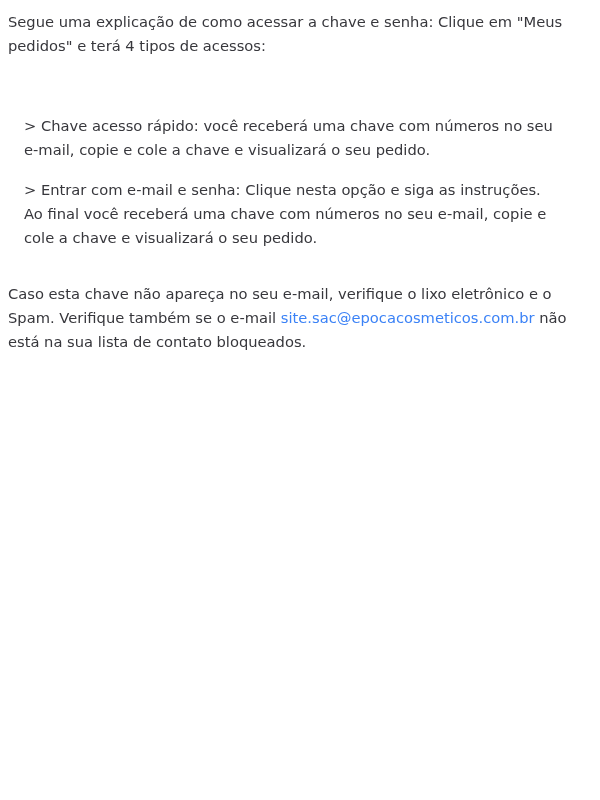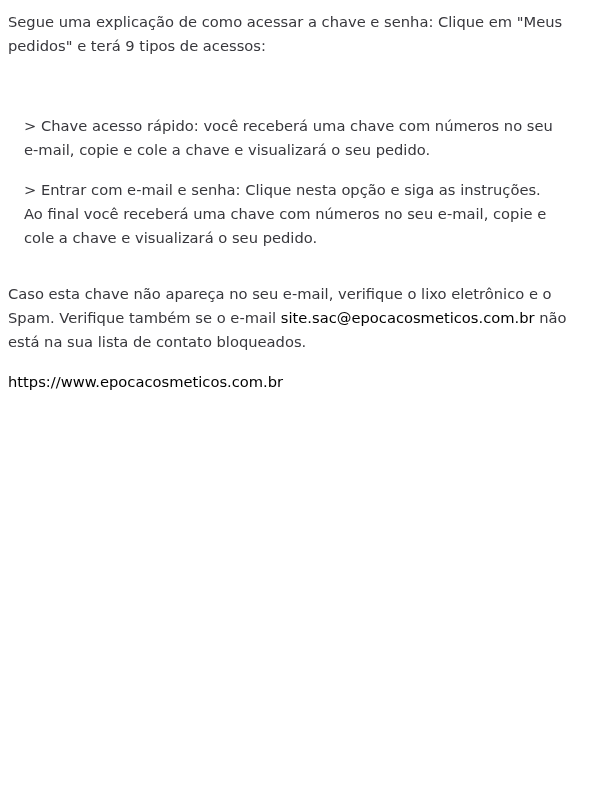--- a/index.html
+++ b/index.html
@@ -33,44 +33,43 @@
   .spacer-lg {
     height: 40px;
   }
   .spacer-sm {
     height: 16px;
   }
   .bullet-block p {
     margin: 16px;
   }
   .link {
-    color: #000000;
+    color: #3b82f6;
     text-decoration: none;
     word-break: break-word;
   }
   .url-line {
     font-size: 14.7px;
     line-height: 24px;
   }
 </style>
 </head>
 <body>
 
 <div class="page">
 
-  <p class="para-intro">Segue uma explicação de como acessar a chave e senha: Clique em "Meus pedidos" e terá 9 tipos de acessos:</p>
+  <p class="para-intro">Segue uma explicação de como acessar a chave e senha: Clique em "Meus pedidos" e terá 4 tipos de acessos:</p>
 
   <div class="spacer-lg"></div>
 
   <div class="bullet-block">
     <p>&gt; Chave acesso rápido: você receberá uma chave com números no seu e-mail, copie e cole a chave e visualizará o seu pedido.</p>
     <p>&gt; Entrar com e-mail e senha: Clique nesta opção e siga as instruções. Ao final você receberá uma chave com números no seu e-mail, copie e cole a chave e visualizará o seu pedido.</p>
   </div>
 
   <div class="spacer-sm"></div>
 
   <p><span>Caso esta chave não apareça no seu e-mail, verifique o lixo eletrônico e o Spam. Verifique também se o e-mail </span><a class="link" href="#">site.sac@epocacosmeticos.com.br</a><span> não está na sua lista de contato bloqueados.</span></p>
 
   <div class="spacer-sm"></div>
 
-  <p class="url-line"><a class="link" href="#">https://www.epocacosmeticos.com.br</a></p>
 
 </div>
 
 </body></html>

